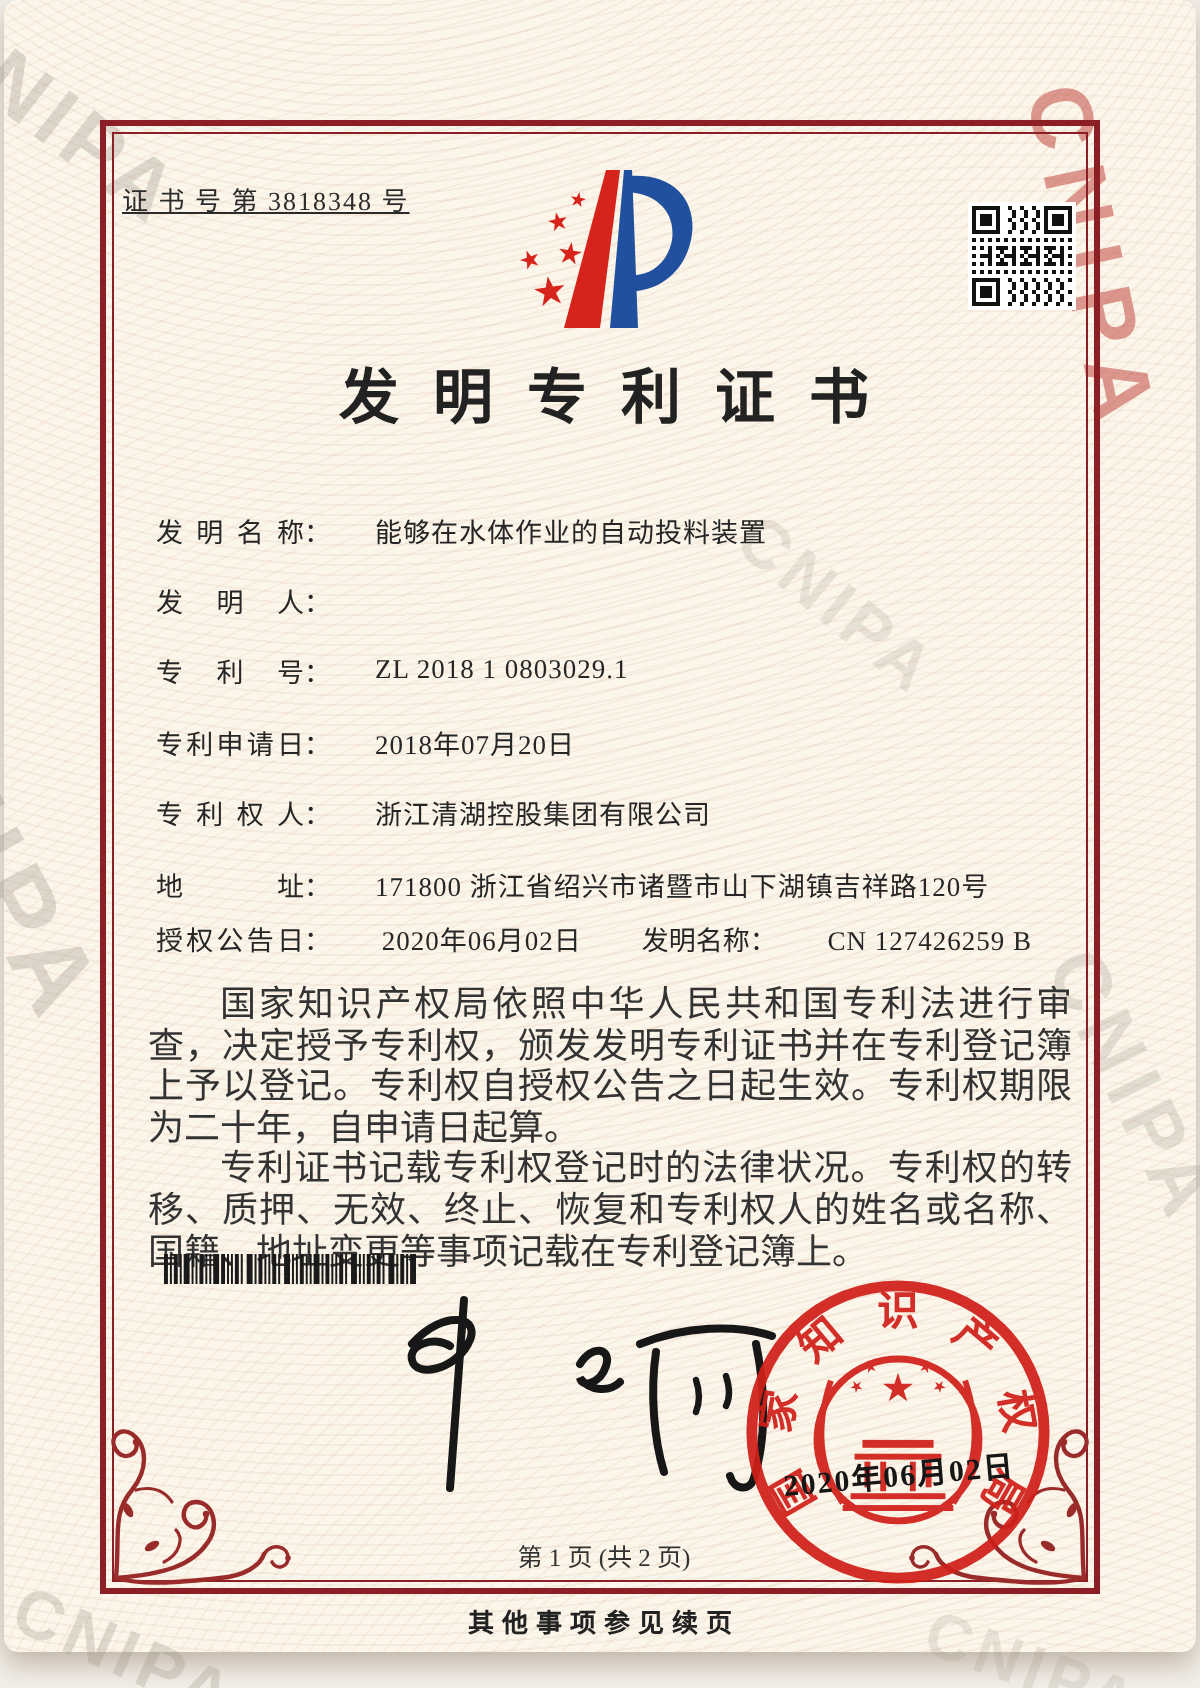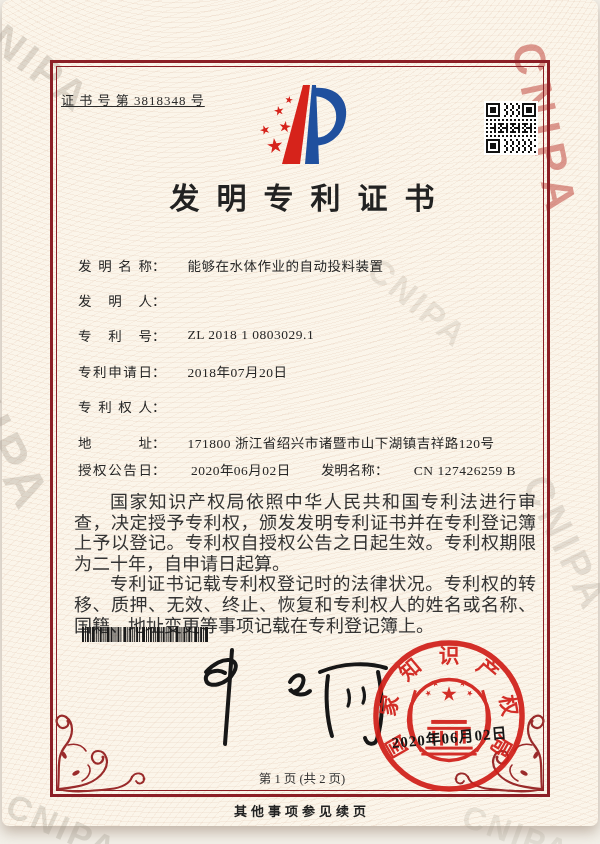--- a/index.html
+++ b/index.html
@@ -160,20 +160,21 @@
       <span class="fvalue">ZL 2018 1 0803029.1</span>
     </div>
     <div class="frow">
       <span class="flabel">专利申请日</span>
         <span class="fcolon">：</span>
       <span class="fvalue">2018年07月20日</span>
     </div>
     <div class="frow">
       <span class="flabel">专利权人</span>
         <span class="fcolon">：</span>
+      <span class="fvalue">浙江清湖控股集团有限公司</span>
     </div>
     <div class="frow">
       <span class="flabel">地址</span>
         <span class="fcolon">：</span>
       <span class="fvalue">171800 浙江省绍兴市诸暨市山下湖镇吉祥路120号</span>
     </div>
   </div>
 
   <div class="abs grant">
     <span class="g1">

